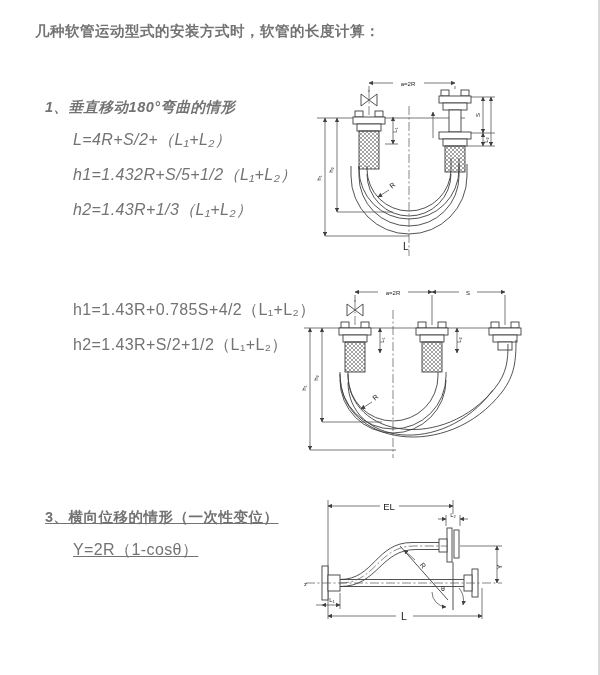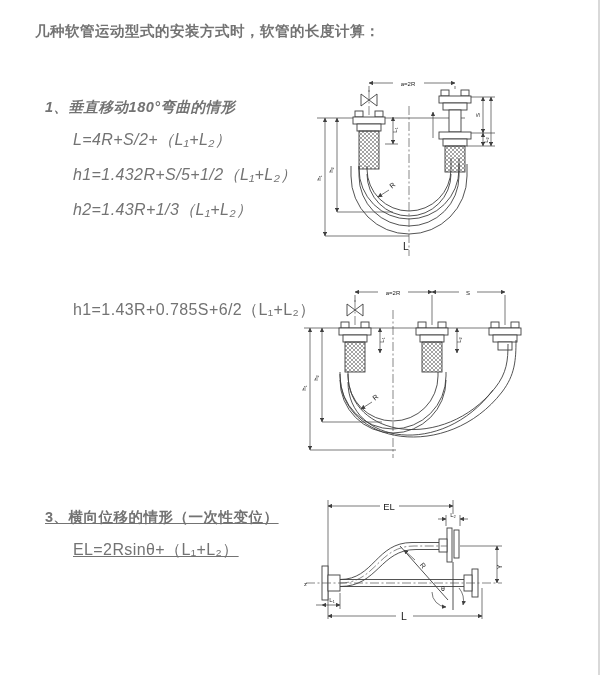--- a/index.html
+++ b/index.html
@@ -127,21 +127,22 @@
     <line class="cl" x1="104" y1="40" x2="104" y2="190"></line>
 
     <g>
       <line class="dim" x1="84" y1="124" x2="73" y2="131" marker-end="url(#ar)"></line>
       <text class="lbl7" x="89" y="121" transform="rotate(-40 89 121)" text-anchor="middle">R</text>
     </g>
     <text class="lbl10" x="101" y="184" text-anchor="middle">L</text>
   </svg>
 
   <section class="calc-section s2">
-    <div class="formula">h1=1.43R+0.785S+6/2（L₁+L₂）</div>
+    <div class="formula">h1=1.43R+0.785S+4/2（L₁+L₂）</div>
+    <div class="formula">h2=1.43R+S/2+1/2（L₁+L₂）</div>
   </section>
 
   <svg class="diag d2" width="300" height="190" viewBox="0 0 300 190">
 
     <g>
       <line class="dim" x1="59" y1="16" x2="82" y2="16" marker-start="url(#ar)"></line>
       <line class="dim" x1="112" y1="16" x2="136" y2="16" marker-end="url(#ar)"></line>
       <text class="lbl6" x="97" y="18.5" text-anchor="middle">a=2R</text>
     </g>
     <g>
@@ -217,21 +218,21 @@
     </g>
 
     <g>
       <line class="dim" x1="76" y1="126" x2="65" y2="133" marker-end="url(#ar)"></line>
       <text class="lbl7" x="81" y="123" transform="rotate(-40 81 123)" text-anchor="middle">R</text>
     </g>
   </svg>
 
   <section class="calc-section s3">
     <div class="sec-heading">3、横向位移的情形（一次性变位）</div>
-    <div class="formula">EL=2Rsinθ+（L₁+L₂）</div>
+    <div class="formula">Y=2R（1-cosθ）</div>
   </section>
 
   <svg class="diag d3" width="302" height="160" viewBox="0 0 302 160">
 
     <g>
       <line class="dim" x1="32" y1="18" x2="84" y2="18" marker-start="url(#ar)"></line>
       <line class="dim" x1="103" y1="18" x2="157" y2="18" marker-end="url(#ar)"></line>
       <line class="dim" x1="32" y1="12" x2="32" y2="131"></line>
       <line class="dim" x1="157" y1="12" x2="157" y2="26"></line>
       <text class="lbl9" x="93" y="21.5" text-anchor="middle">EL</text>

